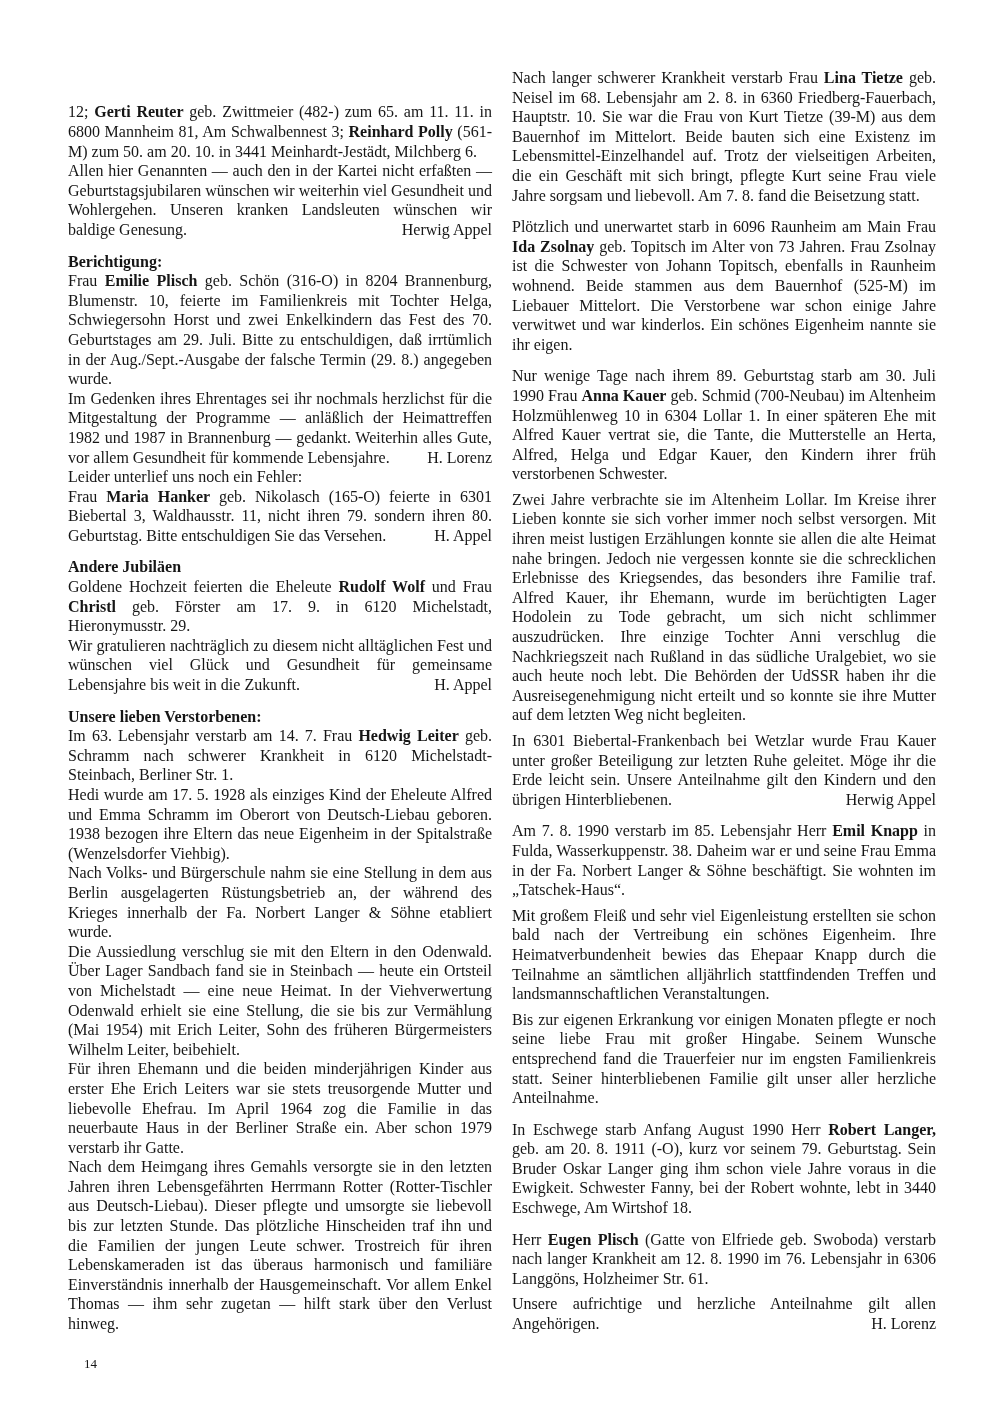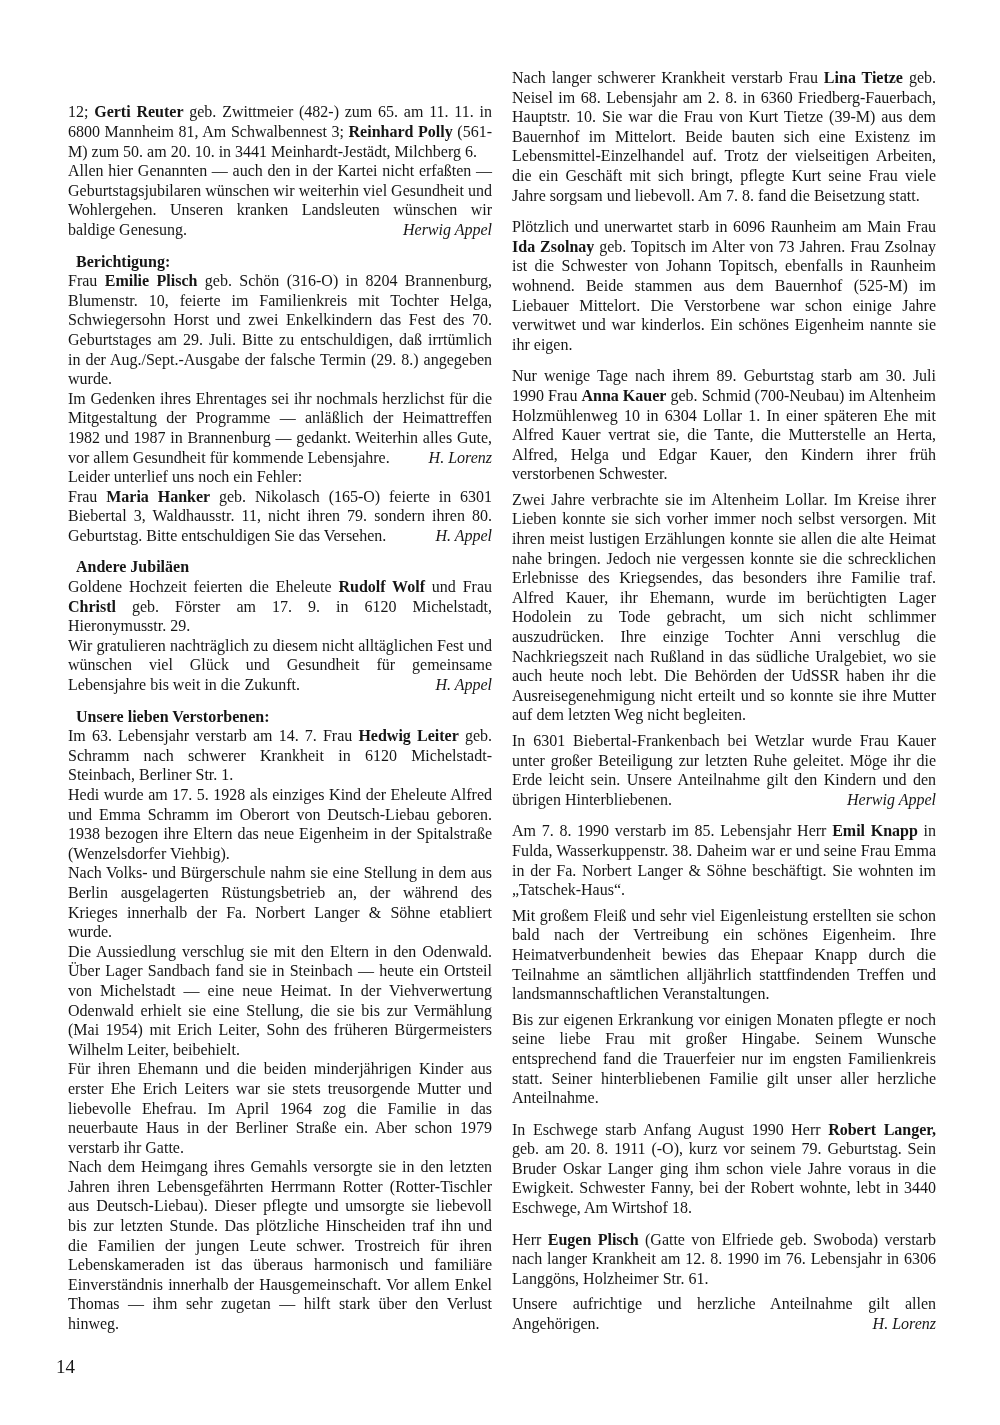--- a/index.html
+++ b/index.html
@@ -19,28 +19,28 @@
   .columns { display: flex; gap: 20px; align-items: flex-end; }
   .col {
     width: 424px;
     font-size: 16px;
     line-height: 19.6px;
     text-align: justify;
     hyphens: auto;
     -webkit-hyphens: auto;
   }
   .para { text-align: justify; }
-  .head { text-align: left; margin-left: 8px; }
+  .head { text-align: left; }
   .gap-lg { margin-top: 12px; }
   .gap-sm { margin-top: 6px; }
-  .sig { float: right; font-style: italic; padding-left: 14px; }
+  .sig { float: right; padding-left: 14px; }
   b { font-weight: bold; }
   .pagenum {
-    position: absolute; left: 56px; top: 1356px;
-    font-size: 19px;
+    position: absolute; left: 84px; top: 1356px;
+    font-size: 13px;
   }
 </style>
 </head>
 <body>
 
 <div class="page">
   <div class="columns">
 
     <div class="col" lang="de">
       <p class="para"><span><span>12; </span><b>Gerti Reuter</b><span> geb. Zwittmeier (482-) zum 65. am 11. 11. in 6800 Mannheim 81, Am Schwalbennest 3; </span><b>Reinhard Polly</b><span> (561-M) zum 50. am 20. 10. in 3441 Meinhardt-Jestädt, Milchberg 6.</span></span></p>

